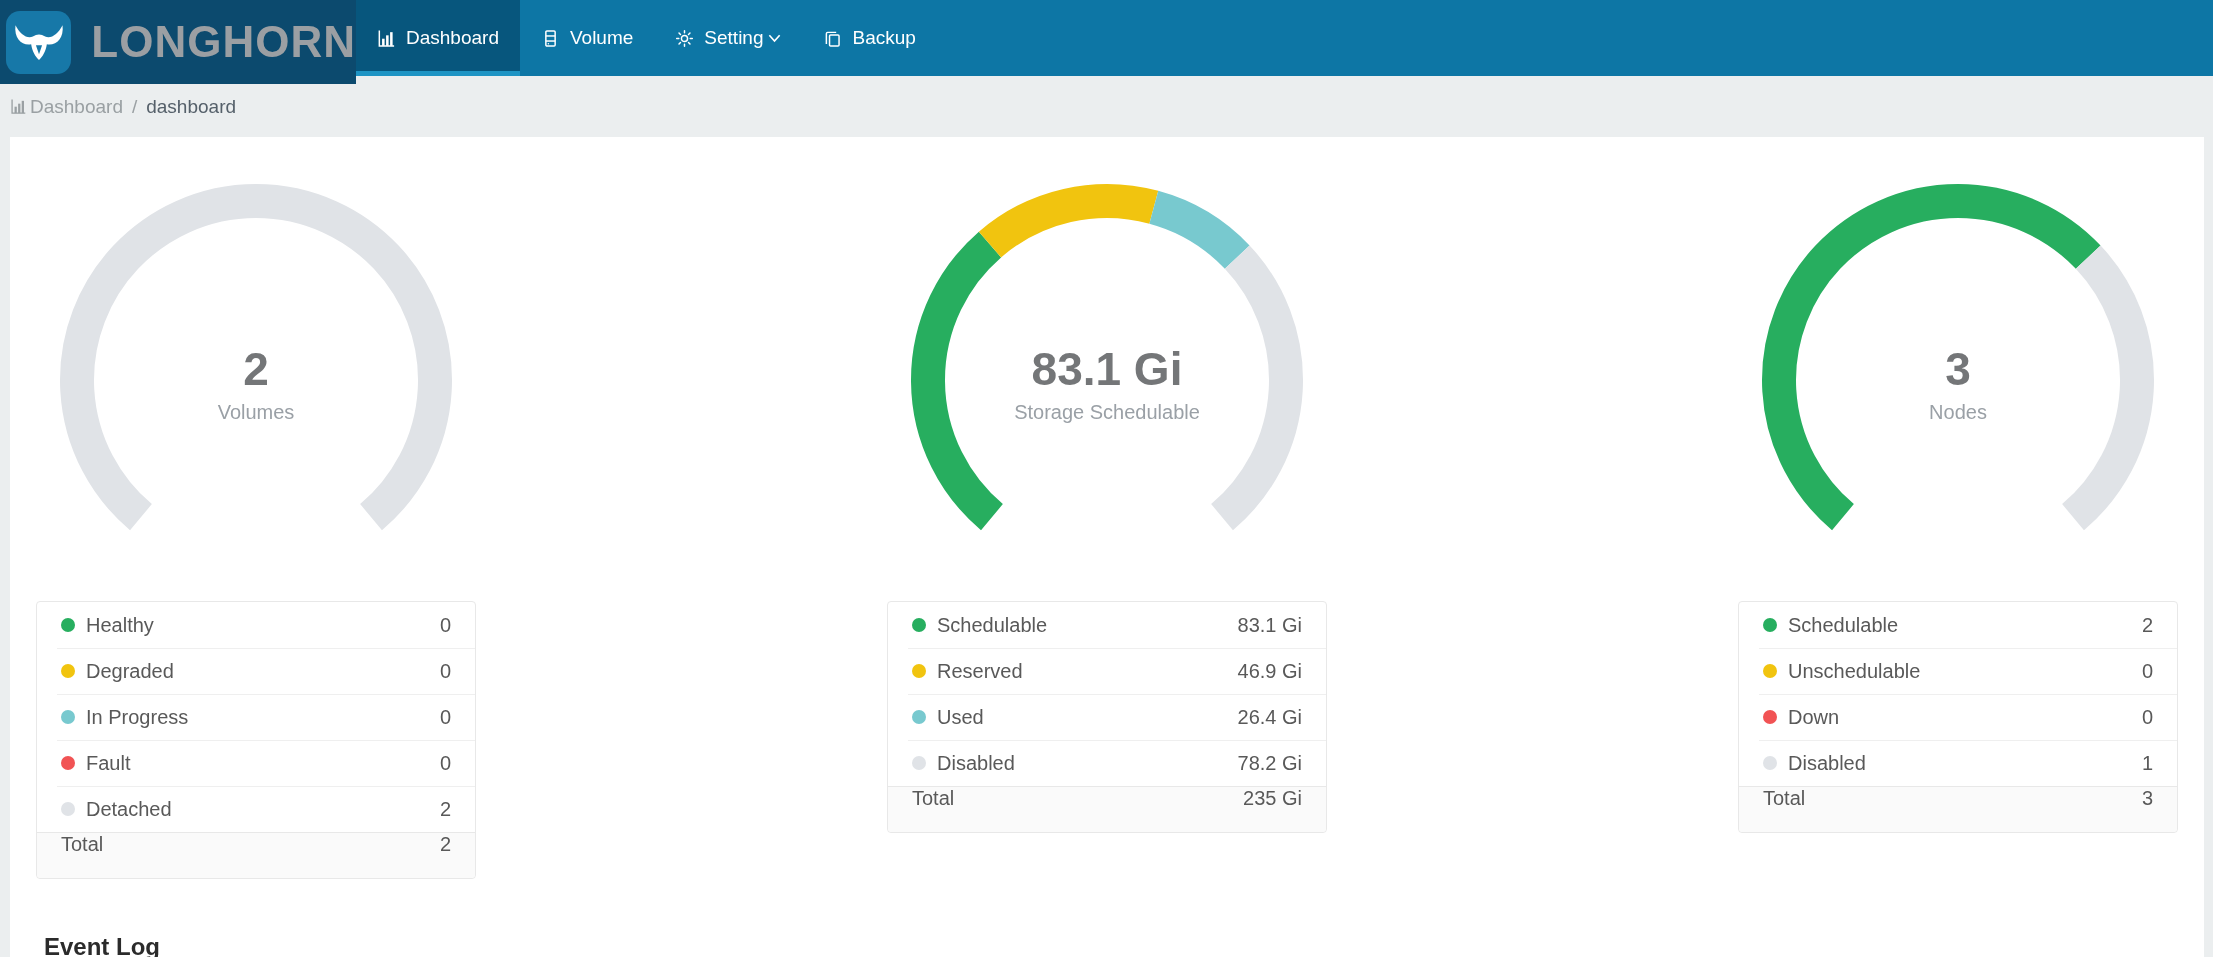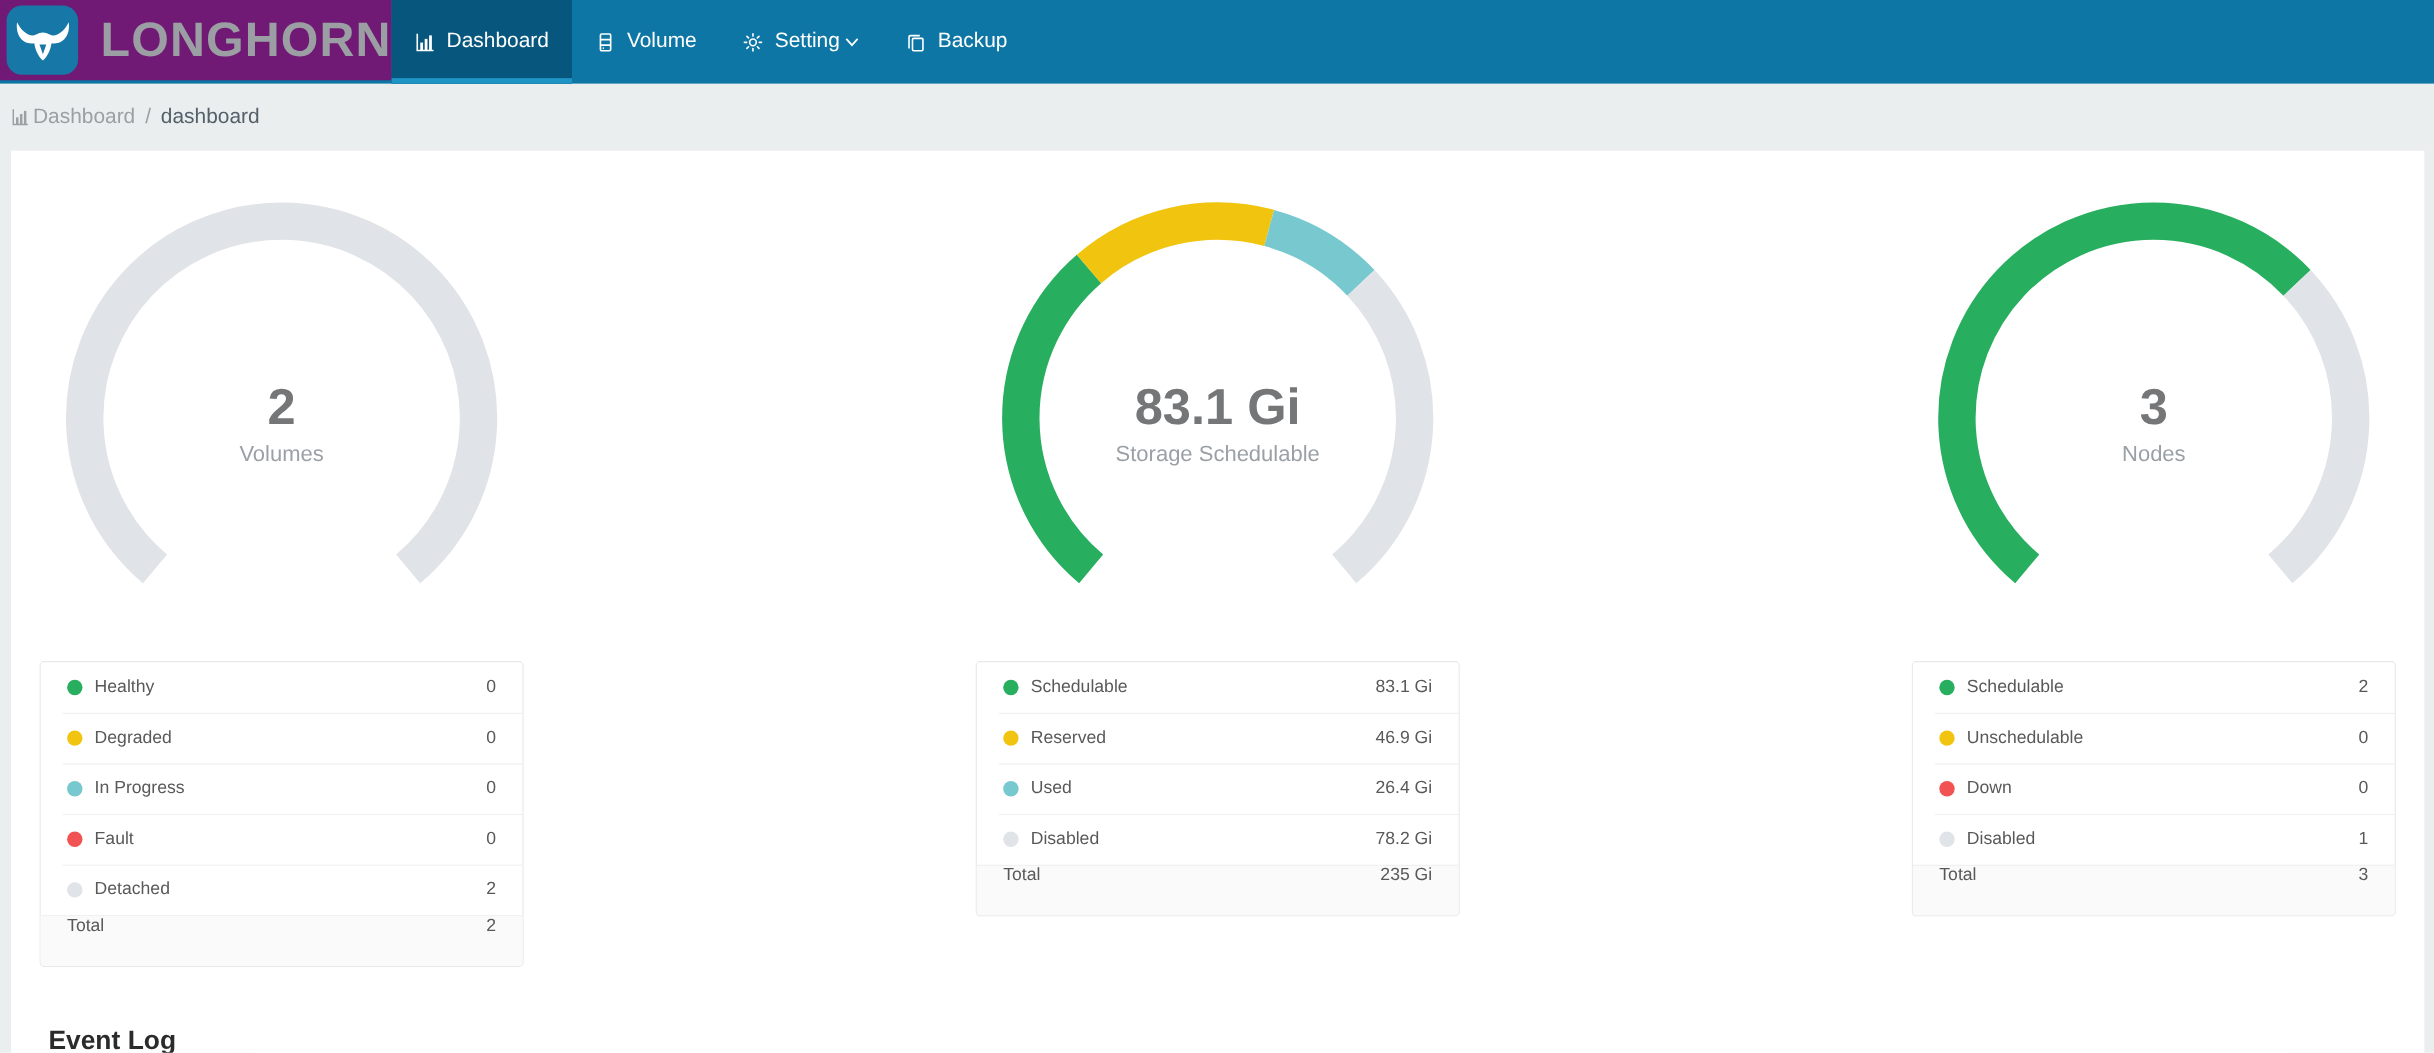--- a/index.html
+++ b/index.html
@@ -6,21 +6,21 @@
   html,body { width:2213px; height:957px; overflow:hidden; }
   body {
     font-family:"Liberation Sans","DejaVu Sans",sans-serif;
     background:#ebeeef;
     -webkit-font-smoothing:antialiased;
   }
 
   
   .topbar { height:76px; display:flex; background:#0d76a5; }
   .brand {
-    width:356px; height:73px; background:#701a75;
+    width:356px; height:84px; background:#0c4a6e;
     display:flex; align-items:center; flex-shrink:0;text-align:center;
   }
   .brand-logo {
     width:78px; height:63px; margin-left:6px;
     background:#1778a8; border-radius:14px;
     display:flex; align-items:center; justify-content:center;
   }
   .brand-name {
     margin-left:20px; font-size:44px; font-weight:bold;
     color:#9b9fa3; letter-spacing:1px;
@@ -56,21 +56,21 @@
   }
   .charts-row { display:flex; justify-content:space-between; }
   .chart-unit { width:440px; }
   .gauge-wrap { width:420px; height:354px; margin:0 auto; }
   .gauge-center-value { font-size:46px; font-weight:bold; fill:#747678; }
   .gauge-center-label { font-size:20px; fill:#9aa0a6; }
 
   
   .legend-table {
     margin-top:66px; border:1px solid #e8e8e8; border-radius:4px;
-    background:#ffffff; font-size:16px; color:#595959;
+    background:#ffffff; font-size:20px; color:#595959;
   }
   .legend-row {
     position:relative; display:flex; align-items:center;
     height:46px; padding:0 24px;
   }
   .legend-row:not(:first-child)::after {
     content:""; position:absolute; top:0; left:20px; right:0;
     height:1px; background:#efefef;
   }
   .dot {

